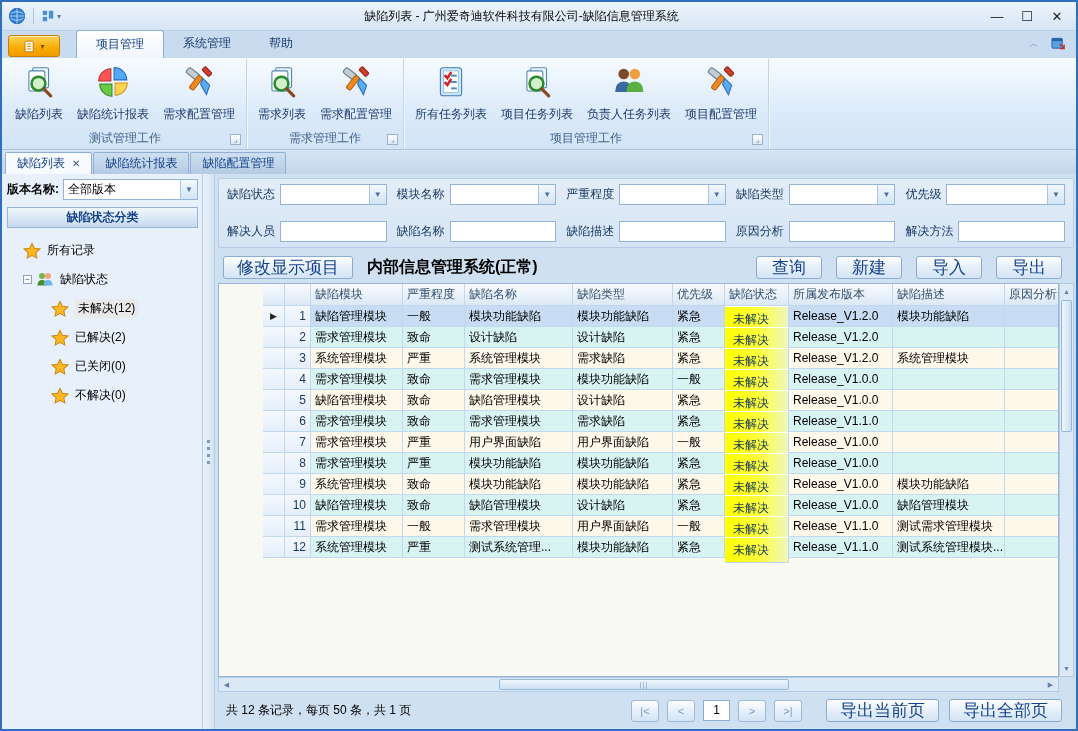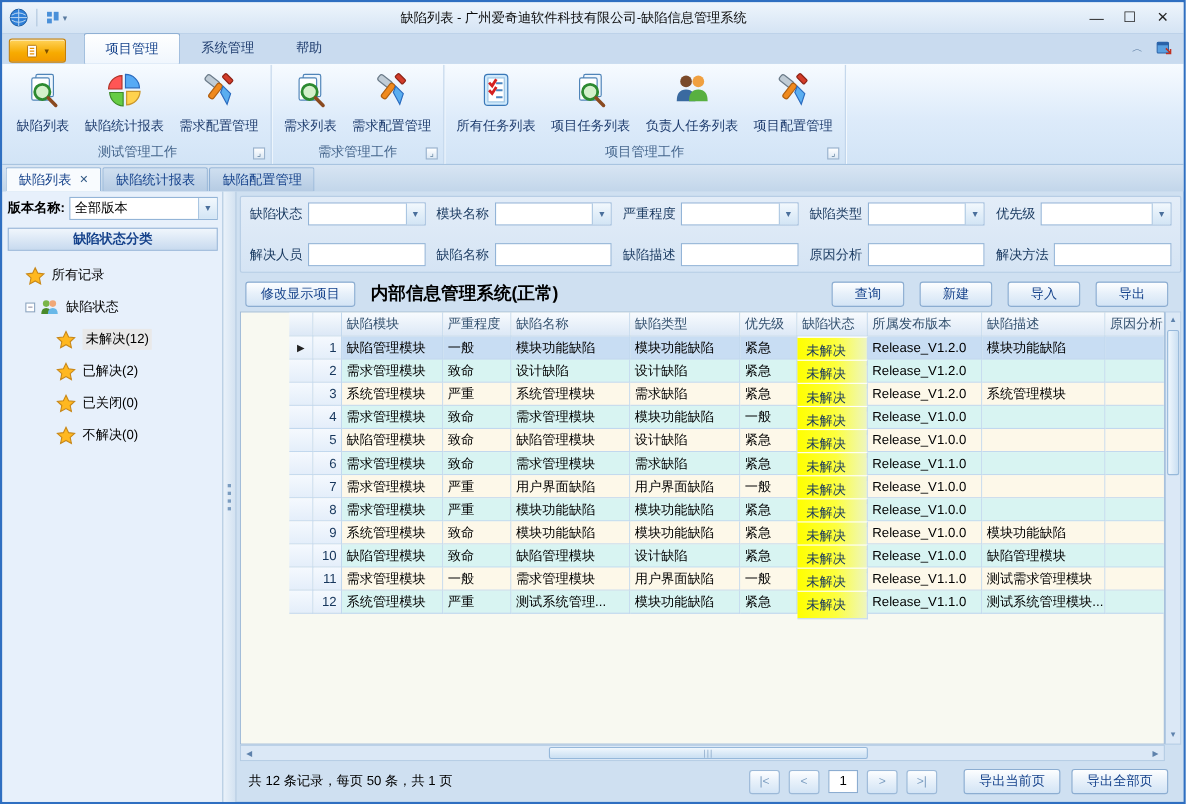--- a/index.html
+++ b/index.html
@@ -67,21 +67,21 @@
   
   .fpanel { height:70px; flex:0 0 70px; border:1px solid #b7cde5; border-radius:2px; background:linear-gradient(#e3edf8,#d5e4f4); padding:5px 8px; display:flex; flex-direction:column; justify-content:space-between; margin-bottom:4px; }
   .frow { display:grid; grid-template-columns:repeat(5,1fr); column-gap:10px; }
   .ffield { display:flex; align-items:center; gap:5px; font-size:12px; color:#17375e; }
   .ffield .flabel { white-space:nowrap; }
   .finput { flex:1; height:21px; background:#fff; border:1px solid #93b4d7; display:flex; align-items:stretch; min-width:0; }
   .finput .sp { flex:1; }
 
   
   .tbar { height:31px; flex:0 0 31px; display:flex; align-items:center; padding:0 12px 0 5px; gap:14px; }
-  .btn { height:23px; padding:0 13px; background:linear-gradient(#fdfeff,#e8f1fa 45%,#d3e4f5); border:1px solid #8cadd1; border-radius:3px; font-size:12px; color:#15428b; display:flex; align-items:center; justify-content:center; white-space:nowrap; }
+  .btn { height:23px; padding:0 13px; background:linear-gradient(#fdfeff,#e8f1fa 45%,#d3e4f5); border:1px solid #8cadd1; border-radius:3px; font-size:17px; color:#15428b; display:flex; align-items:center; justify-content:center; white-space:nowrap; }
   .sys { font-weight:bold; font-size:16px; color:#000; flex:1; }
   .tbar .acts { display:flex; gap:14px; }
   .tbar .acts .btn { width:66px; }
 
   
   .gridzone { flex:1; position:relative; overflow:hidden; }
   .gridwrap { position:absolute; left:0; top:0; right:15px; bottom:15px; background:#f8f9f1; border:1px solid #9ab6d6; overflow:hidden;padding-left:44px; }
   .grow { display:flex; height:21px; }
   .grow.head { height:22px; }
   .gcell { flex:0 0 auto; border-right:1px solid #c2d8ee; border-bottom:1px solid #c2d8ee; font-size:12px; color:#000; padding:0 4px; display:flex; align-items:center; white-space:nowrap; overflow:hidden; }

